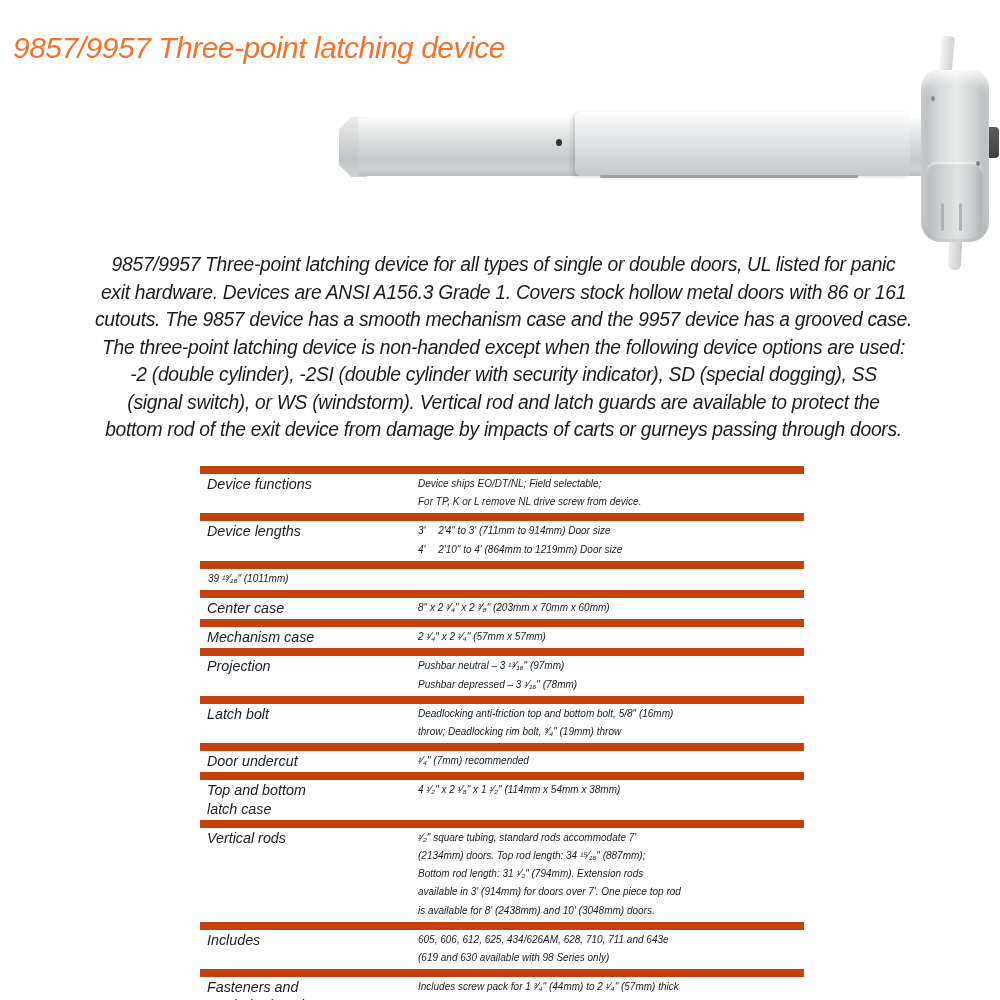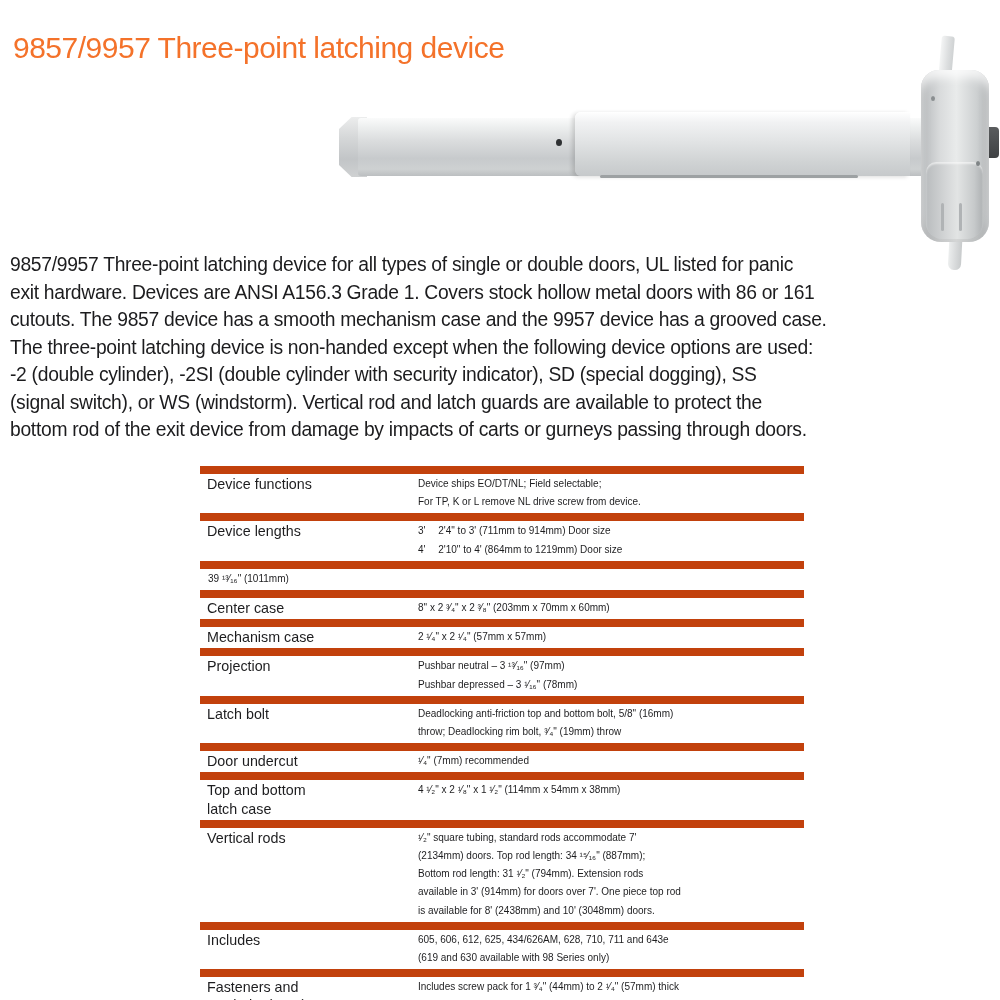--- a/index.html
+++ b/index.html
@@ -1,29 +1,29 @@
 <!DOCTYPE html>
 <html><head>
 <meta charset="utf-8">
 <style>
   html,body{margin:0;padding:0;background:#ffffff;}
   .page{
     position:relative;width:1000px;height:1000px;background:#ffffff;overflow:hidden;
-    font-family:"Liberation Sans","DejaVu Sans",sans-serif;color:#1d1d1f;
+    font-family:"Liberation Sans","DejaVu Sans",sans-serif;color:#1d1d1f;font-style:italic;
   }
   
   .title{
     position:absolute;left:13px;top:31px;font-size:30px;font-weight:400;
     color:#f4722a;letter-spacing:-0.5px;white-space:nowrap;
   }
   
   .desc{
-    position:absolute;left:10px;top:251px;width:945px;
+    position:absolute;left:31px;top:251px;width:945px;
     font-size:19.3px;line-height:27.5px;letter-spacing:-0.3px;
-    color:#1c1c1e;white-space:pre-line;
+    color:#1c1c1e;white-space:pre-line;text-align:center;
   }
   
   .spec{position:absolute;left:200px;top:466px;width:604px;}
   .spec-heading{
     color:#ef6b1e;font-weight:700;font-size:15.5px;padding-left:3px;margin-bottom:6px;
   }
   .spec-table{border-bottom:2px solid #3a3a3c;}
   .spec-row{display:flex;border-top:8px solid #c2410c;padding:1px 0 2px;gap:47px;}
   .spec-label{
     flex:none;width:156px;padding-left:7px;

